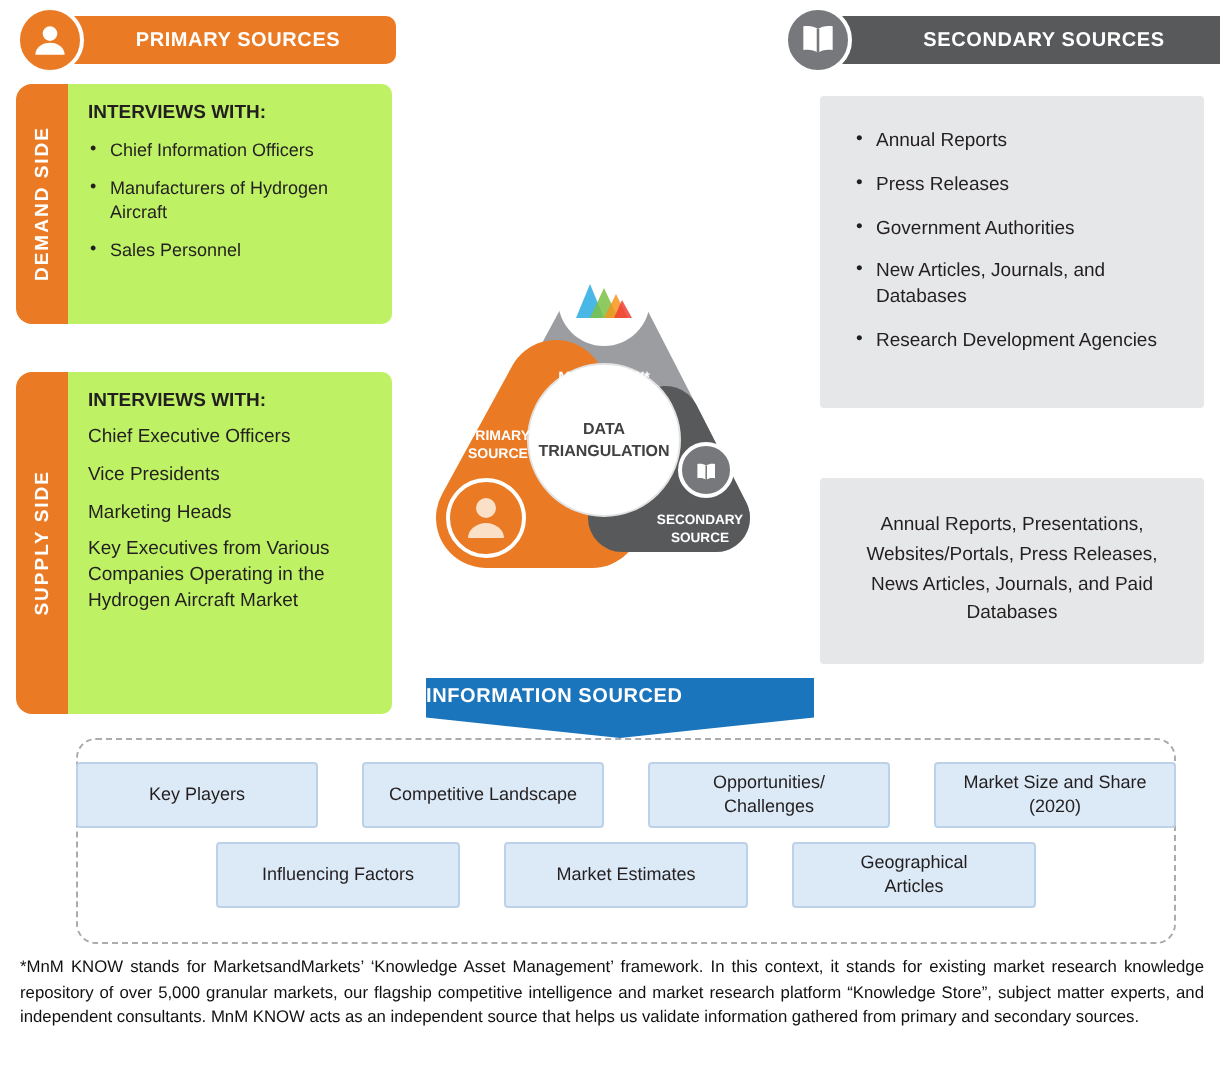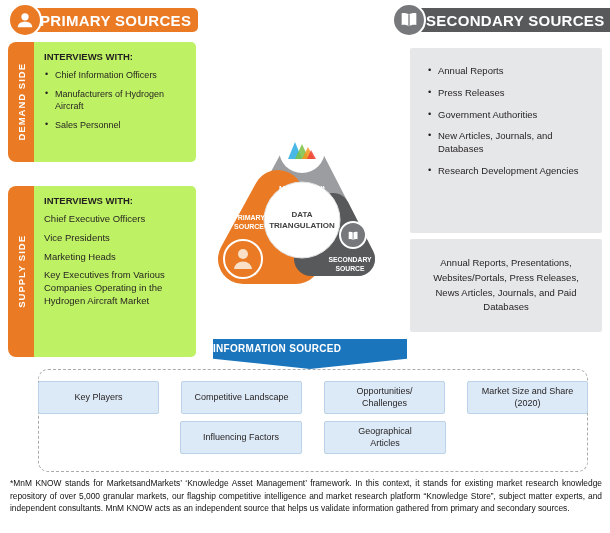--- a/index.html
+++ b/index.html
@@ -2,22 +2,22 @@
 <html><head>
 <meta charset="utf-8">
 <style>
   html,body { margin:0; padding:0; background:#fff; }
   .stage {
     position:relative; width:610px; height:533px; background:#fff;
     font-family:"Liberation Sans", sans-serif; color:#231f20; overflow:hidden;
   }
   
   .hdr-bar {
-    position:absolute; height:24px; display:flex; align-items:center; 
-    color:#fff; font-weight:bold; font-size:15px; letter-spacing:.3px; border-radius:5px; z-index:1;
+    position:absolute; height:24px; display:flex; align-items:center; justify-content:center;
+    color:#fff; font-weight:bold; font-size:10px; letter-spacing:.3px; border-radius:5px; z-index:1;
   }
   .hdr-bar.primary { left:26px; top:8px; width:158px; background:#EA7A23; padding-left:14px; }
   .hdr-bar.secondary { left:410px; top:8px; width:192px; background:#58595B; padding-left:16px; }
   .hdr-icon {
     position:absolute; width:34px; height:34px; border-radius:50%; box-sizing:border-box;
     border:2px solid #fff; z-index:2; display:flex; align-items:center; justify-content:center;
   }
   .hdr-icon.person { left:8px; top:3px; background:#EA7A23; }
   .hdr-icon.book { left:392px; top:3px; background:#77787B; }
   
@@ -36,21 +36,21 @@
   .peach-panel.supply { top:186px; height:171px; }
   .panel-title { font-weight:bold; font-size:9.5px; margin-bottom:7px; }
   ul.bullet-list, ul.plain-list { list-style:none; margin:0; padding:0; }
   ul.bullet-list li {
     position:relative; padding-left:11px; font-size:9px; line-height:1.35; margin-bottom:7px;
   }
   ul.bullet-list li::before { content:"\2022"; position:absolute; left:1px; top:-1px; color:#231f20; }
   ul.plain-list li { font-size:9.5px; line-height:1.35; margin-bottom:6px; }
   
   .gray-panel { position:absolute; left:410px; width:192px; background:#E6E7E8; border-radius:2px; box-sizing:border-box; }
-  .gray-panel.list { top:48px; height:185px; padding:17px 12px 0 17px; }
+  .gray-panel.list { top:48px; height:156px; padding:17px 12px 0 17px; }
   .gray-panel.list ul.bullet-list li { font-size:9.5px; margin-bottom:9px; }
   .gray-panel.note {
     top:239px; height:93px; display:flex; align-items:center; justify-content:flex-end;
     text-align:center; font-size:9.5px; line-height:1.55; padding:0 13px;
   }
   
   .tri-svg { position:absolute; left:198px; top:104px; }
   .svg-label { font-family:"Liberation Sans", sans-serif; font-weight:bold; fill:#fff; }
   .svg-center { font-family:"Liberation Sans", sans-serif; font-weight:bold; fill:#414042; }
   
@@ -191,19 +191,20 @@
   <div class="out-row r1">
     <div class="out-box">Key Players</div>
     <div class="out-box">Competitive Landscape</div>
     <div class="out-box">Opportunities/
 Challenges</div>
     <div class="out-box">Market Size and Share
 (2020)</div>
   </div>
   <div class="out-row r2">
     <div class="out-box">Influencing Factors</div>
+    <div class="out-box">Market Estimates</div>
     <div class="out-box">Geographical
 Articles</div>
   </div>
 
   <div class="footnote">*MnM KNOW stands for MarketsandMarkets’ ‘Knowledge Asset Management’ framework. In this context, it stands for existing market research knowledge repository of over 5,000 granular markets, our flagship competitive intelligence and market research platform “Knowledge Store”, subject matter experts, and independent consultants. MnM KNOW acts as an independent source that helps us validate information gathered from primary and secondary sources.</div>
 
 </div>
 
 </body></html>

